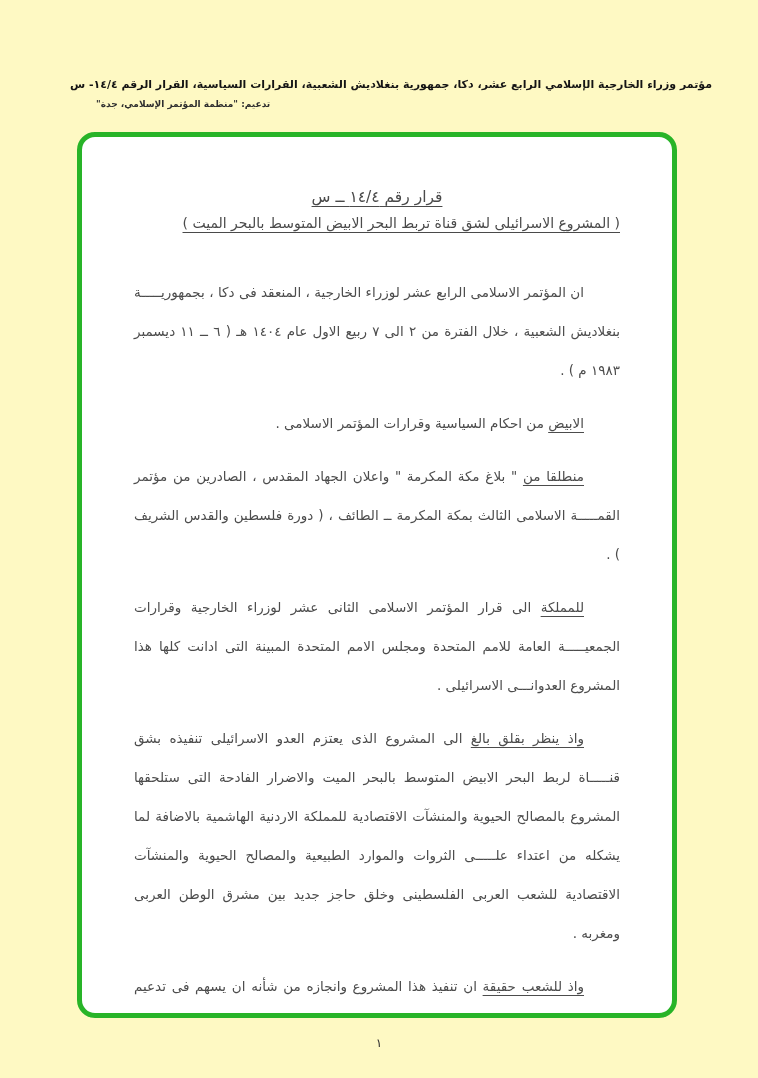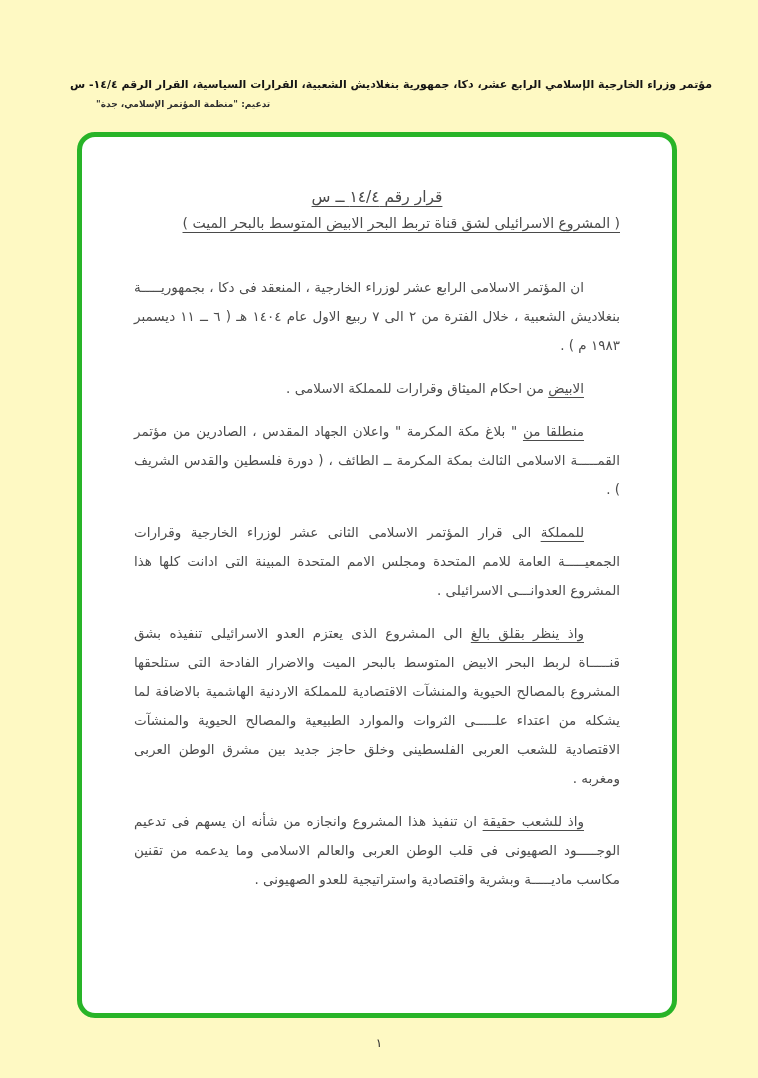--- a/index.html
+++ b/index.html
@@ -73,21 +73,21 @@
     text-underline-offset: 4px;
     margin-top: 9px;
   }
   .paragraphs {
     direction: rtl;
     margin-top: 42px;
   }
   .paragraphs p {
     margin: 0 0 14px 0;
     font-size: 13.5px;
-    line-height: 29px;
+    line-height: 39px;
     color: #4c4c4c;
     text-align: justify;
     text-align-last: right;
     text-indent: 36px;
   }
   .paragraphs p .lead {
     text-decoration: underline;
     text-underline-offset: 4px;
   }
   .page-number {
@@ -113,21 +113,21 @@
   </div>
 
   <div class="green-box">
 
     <div class="doc-title">قرار رقم ١٤/٤ ــ س</div>
 
     <div class="doc-subtitle">( المشروع الاسرائيلى لشق قناة تربط البحر الابيض المتوسط بالبحر الميت )</div>
 
     <div class="paragraphs">
       <p><span class="lead"></span><span>ان المؤتمر الاسلامى الرابع عشر لوزراء الخارجية ، المنعقد فى دكا ، بجمهوريـــــة بنغلاديش الشعبية ، خلال الفترة من ٢ الى ٧ ربيع الاول عام ١٤٠٤ هـ ( ٦ ــ ١١ ديسمبر ١٩٨٣ م ) .</span></p>
-      <p><span class="lead">الابيض</span><span> من احكام الميثاق وقرارات للمملكة الاسلامى .</span></p>
+      <p><span class="lead">الابيض</span><span> من احكام السياسية وقرارات المؤتمر الاسلامى .</span></p>
       <p><span class="lead">منطلقا من</span><span> " بلاغ مكة المكرمة " واعلان الجهاد المقدس ، الصادرين من مؤتمر القمـــــة الاسلامى الثالث بمكة المكرمة ــ الطائف ، ( دورة فلسطين والقدس الشريف ) .</span></p>
       <p><span class="lead">للمملكة</span><span> الى قرار المؤتمر الاسلامى الثانى عشر لوزراء الخارجية وقرارات الجمعيـــــة العامة للامم المتحدة ومجلس الامم المتحدة المبينة التى ادانت كلها هذا المشروع العدوانـــى الاسرائيلى .</span></p>
       <p><span class="lead">واذ ينظر بقلق بالغ</span><span> الى المشروع الذى يعتزم العدو الاسرائيلى تنفيذه بشق قنـــــاة لربط البحر الابيض المتوسط بالبحر الميت والاضرار الفادحة التى ستلحقها المشروع بالمصالح الحيوية والمنشآت الاقتصادية للمملكة الاردنية الهاشمية بالاضافة لما يشكله من اعتداء علـــــى الثروات والموارد الطبيعية والمصالح الحيوية والمنشآت الاقتصادية للشعب العربى الفلسطينى وخلق حاجز جديد بين مشرق الوطن العربى ومغربه .</span></p>
       <p><span class="lead">واذ للشعب حقيقة</span><span> ان تنفيذ هذا المشروع وانجازه من شأنه ان يسهم فى تدعيم الوجـــــود الصهيونى فى قلب الوطن العربى والعالم الاسلامى وما يدعمه من تقنين مكاسب ماديـــــة وبشرية واقتصادية واستراتيجية للعدو الصهيونى .</span></p>
     </div>
 
   </div>
 
   <div class="page-number">١</div>
 

